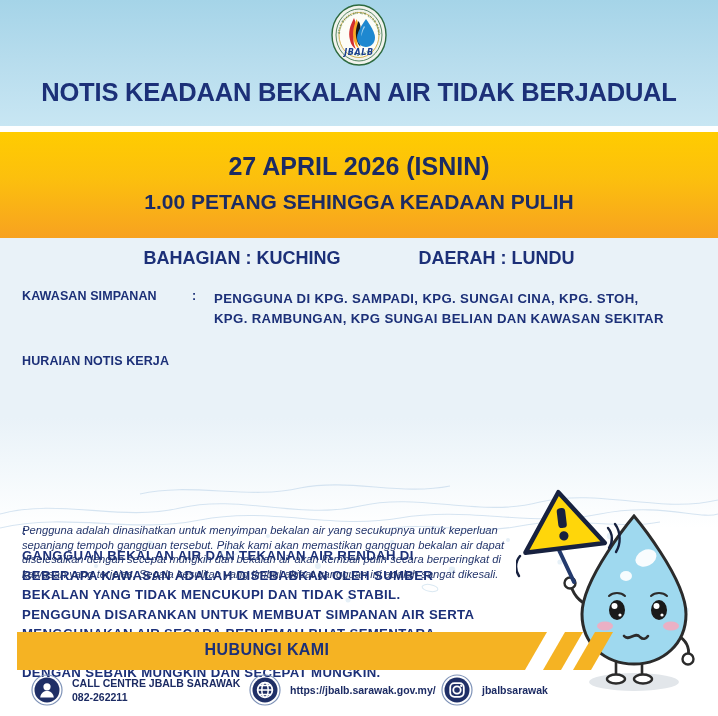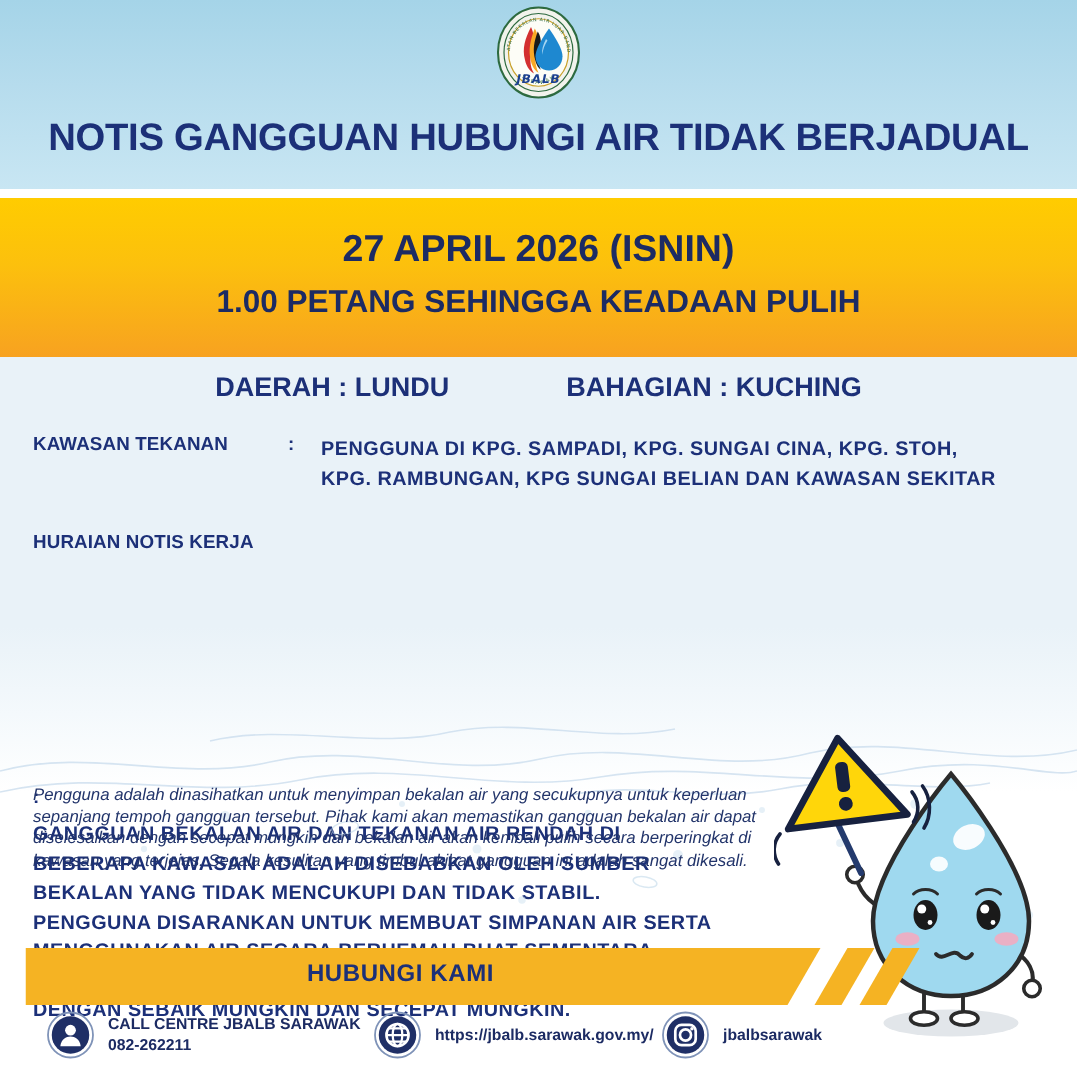--- a/index.html
+++ b/index.html
@@ -122,37 +122,37 @@
         <text font-size="3.1" fill="#2d6a3f" font-family="DejaVu Sans, sans-serif" letter-spacing="0.5">
           <textPath href="#arcTop" startOffset="50%" text-anchor="middle">JABATAN BEKALAN AIR LUAR BANDAR</textPath>
         </text>
         <text font-size="3.4" fill="#2d6a3f" font-family="DejaVu Sans, sans-serif" letter-spacing="1.2">
           <textPath href="#arcBot" startOffset="50%" text-anchor="middle">SARAWAK</textPath>
         </text>
         <text x="29" y="51" font-size="8" font-weight="bold" font-style="italic" fill="#1b3f8f" font-family="DejaVu Sans, sans-serif" text-anchor="middle" letter-spacing="0.6">JBALB</text>
       </svg>
     </div>
 
-    <div class="title">NOTIS GANGGUAN HUBUNGI AIR TIDAK BERJADUAL</div>
+    <div class="title">NOTIS KEADAAN BEKALAN AIR TIDAK BERJADUAL</div>
   </div>
 
   <div class="dateband">
     <div class="date-main">27 APRIL 2026 (ISNIN)</div>
     <div class="date-sub">1.00 PETANG SEHINGGA KEADAAN PULIH</div>
   </div>
 
   <div class="body-area"></div>
 
   <div class="region-line">
+    <span>BAHAGIAN : KUCHING</span>
     <span>DAERAH : LUNDU</span>
-    <span>BAHAGIAN : KUCHING</span>
   </div>
 
   <div class="row" id="row-kawasan">
-    <div class="label">KAWASAN TEKANAN</div>
+    <div class="label">KAWASAN SIMPANAN</div>
     <div class="colon">:</div>
     <div class="value">PENGGUNA DI KPG. SAMPADI, KPG. SUNGAI CINA, KPG. STOH, KPG. RAMBUNGAN, KPG SUNGAI BELIAN DAN KAWASAN SEKITAR</div>
   </div>
 
   <div class="row" id="row-huraian">
     <div class="label">HURAIAN NOTIS KERJA</div>
     <div class="colon">:</div>
     <div class="value">GANGGUAN BEKALAN AIR DAN TEKANAN AIR RENDAH DI BEBERAPA KAWASAN ADALAH DISEBABKAN OLEH SUMBER BEKALAN YANG TIDAK MENCUKUPI DAN TIDAK STABIL. PENGGUNA DISARANKAN UNTUK MEMBUAT SIMPANAN AIR SERTA MENGGUNAKAN AIR SECARA BERHEMAH BUAT SEMENTARA WAKTU. PIHAK KAMI SEDANG BERUSAHA MENANGANI ISU INI DENGAN SEBAIK MUNGKIN DAN SECEPAT MUNGKIN.</div>
   </div>
 

